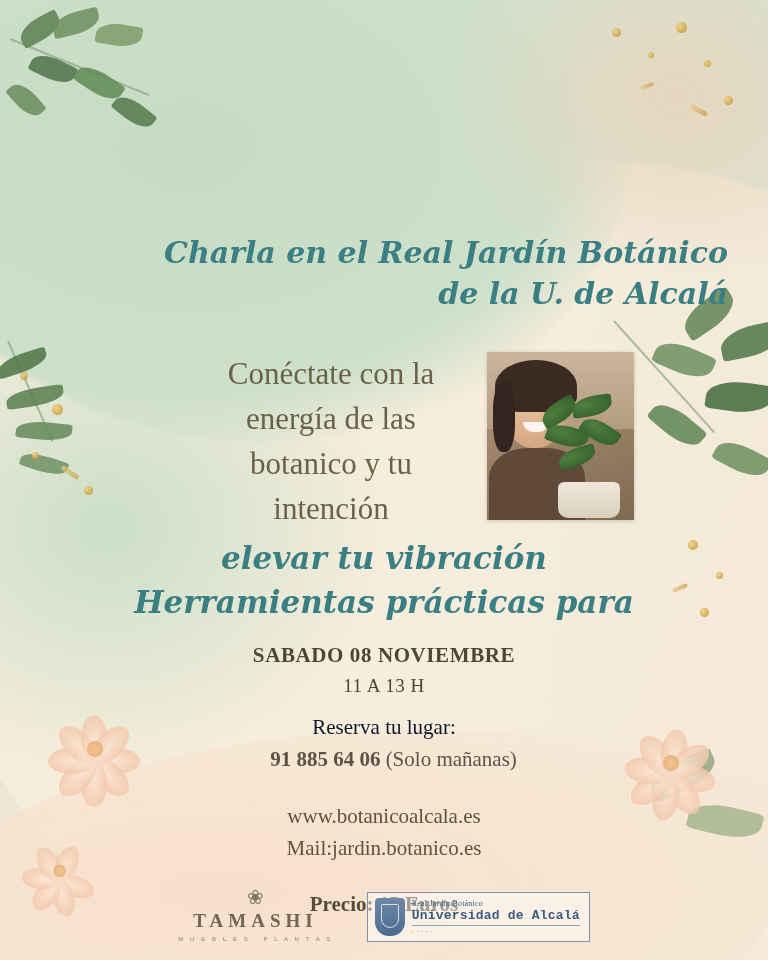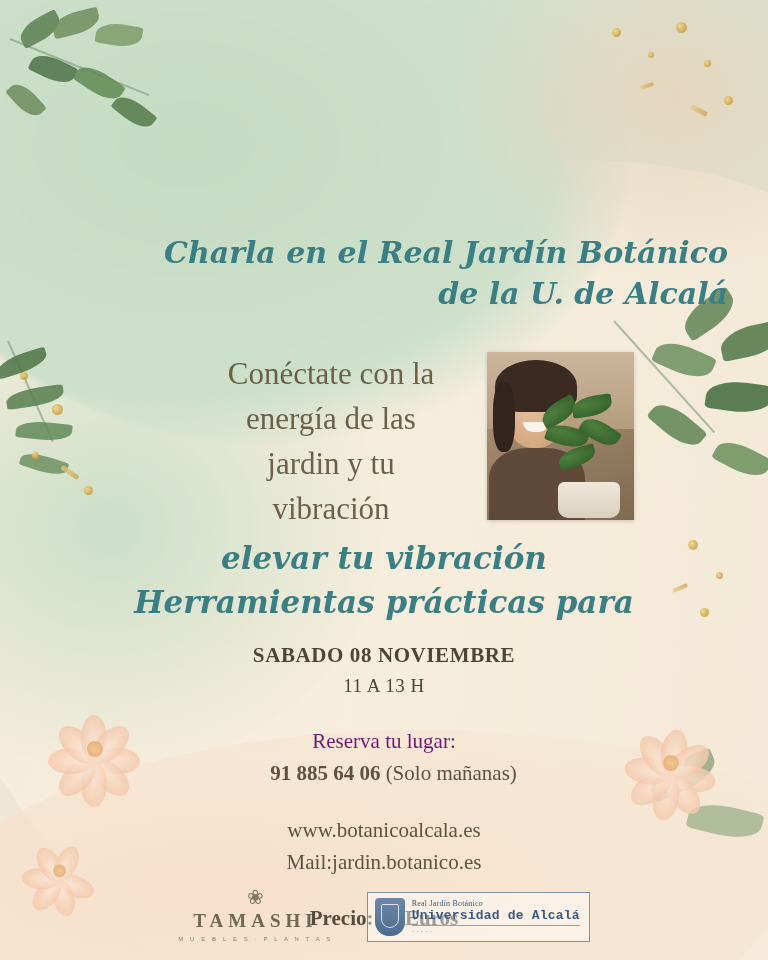--- a/index.html
+++ b/index.html
@@ -265,25 +265,25 @@
   }
   .time-line {
     font-family: "Liberation Serif", serif;
     font-weight: normal;
     font-size: 19px;
     letter-spacing: .5px;
     line-height: 1.5;
     color: #4e4635;
   }
   .reserve {
-    margin-top: 26px;
+    margin-top: 12px;
     font-family: "Liberation Serif", serif;
     font-size: 21px;
     line-height: 1.5;
-    color: #701a75;
+    color: #0f172a;
   }
   .phone-line {
     font-family: "Liberation Serif", serif;
     font-size: 21px;
     line-height: 1.5;
     color: #5d5340;
     padding-left: 19px;
   }
   .phone-num { font-weight: bold; }
   .web {
@@ -480,22 +480,22 @@
     </div>
 
     <div class="subtitle">
       <div>Charla en el Real Jardín Botánico</div>
       <div>de la U. de Alcalá</div>
     </div>
 
     <div class="pitch">
       <div>Conéctate con la</div>
       <div>energía de las</div>
-      <div>jardin y tu</div>
-      <div>vibración</div>
+      <div>botanico y tu</div>
+      <div>intención</div>
     </div>
 
     <div class="photo">
       <div class="ph-bg"></div>
       <div class="ph-wall"></div>
       <div class="ph-body"></div>
       <div class="ph-face"></div>
       <div class="ph-hair"></div>
       <div class="ph-hair2"></div>
       <div class="ph-smile"></div>

